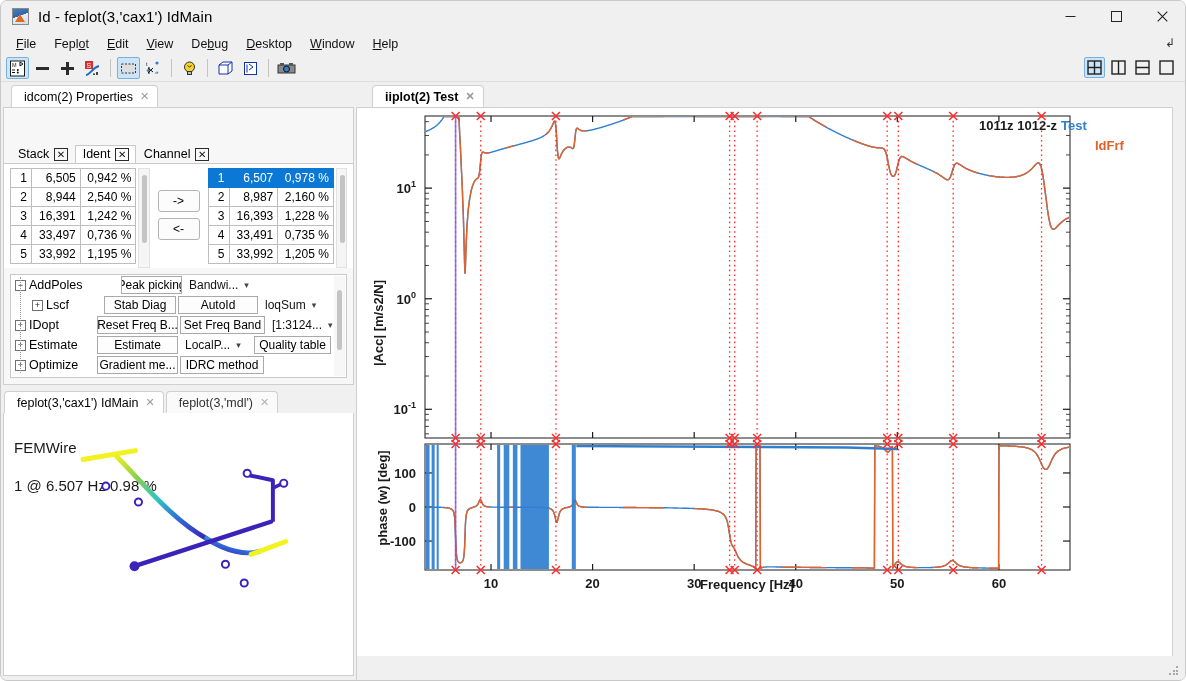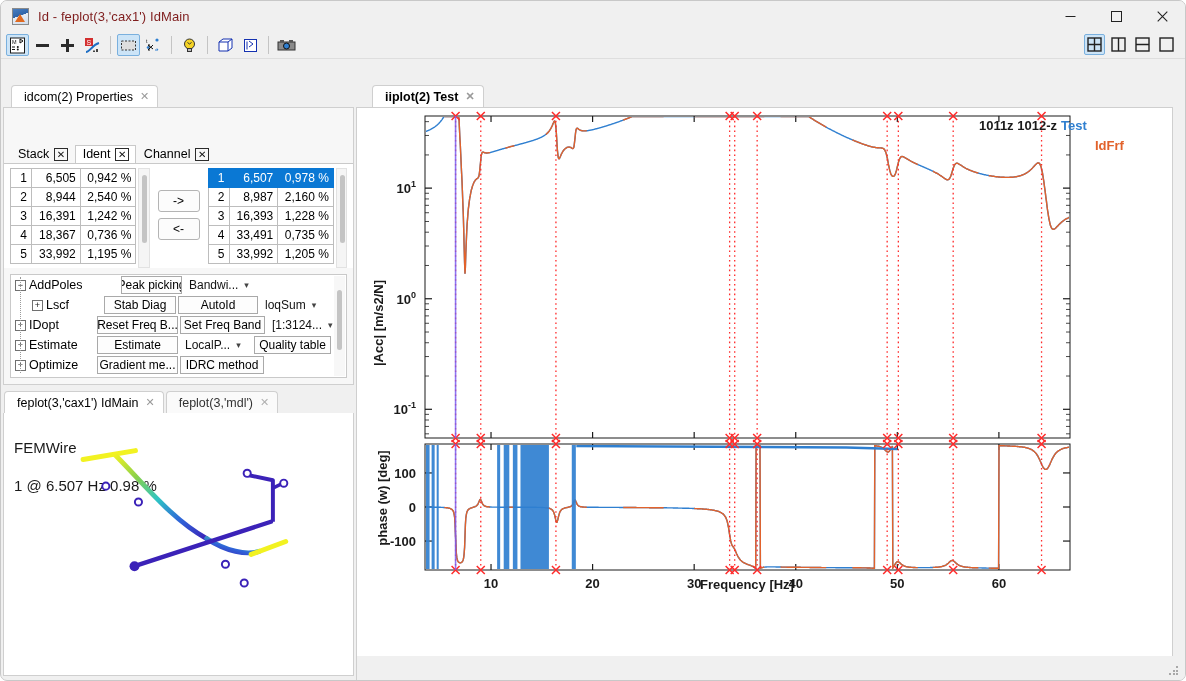--- a/index.html
+++ b/index.html
@@ -36,21 +36,21 @@
     border: 1px solid #8a8a8a;
     background: linear-gradient(160deg,#4a7fc1 0%, #2f64a8 45%, #e8eef5 46%, #cfdced 100%);
     position: relative; box-sizing: border-box;
   }
   .title-icon::after{
     content:""; position:absolute; left:2px; bottom:2px;
     width:0;height:0;border-left:5px solid transparent;border-right:5px solid transparent;
     border-bottom:8px solid #e06a20;
   }
   .title-text {
-    font-size: 13px; color: #7f1d1d;
+    font-size: 15px; color: #000000;
     letter-spacing: 0.1px;
   }
   .win-btns {
     position: absolute; right: 0; top: 0; height: 31px;
     display: flex;
   }
   .win-btn {
     width: 46px; height: 31px;
     display: flex; align-items: center; justify-content: center;
     color: #222;
@@ -381,20 +381,31 @@
           </svg>
       </div>
       <div class="win-btn">
         <svg width="11" height="11" viewBox="0 0 11 11">
             <path d="M0.7 0.7 L10.3 10.3 M10.3 0.7 L0.7 10.3" stroke="#222" stroke-width="1.1" fill="none"></path>
           </svg>
       </div>
     </div>
   </div>
 
+  <div class="menubar">
+    <div class="menu-item"><u>F</u>ile</div>
+    <div class="menu-item">Fepl<u>o</u>t</div>
+    <div class="menu-item"><u>E</u>dit</div>
+    <div class="menu-item"><u>V</u>iew</div>
+    <div class="menu-item">De<u>b</u>ug</div>
+    <div class="menu-item"><u>D</u>esktop</div>
+    <div class="menu-item"><u>W</u>indow</div>
+    <div class="menu-item"><u>H</u>elp</div>
+    <div class="menu-overflow">↲</div>
+  </div>
 
   <div class="toolbar">
     <div class="tb-btn sel">
       <svg width="17" height="17" viewBox="0 0 17 17">
         <rect x="1.5" y="1" width="14" height="15" fill="#fff" stroke="#1a1a1a"></rect>
         <text x="3" y="7" font-size="5.5" fill="#111" font-family="Liberation Sans, sans-serif">M</text>
         <path d="M3 10 h3 M3 12.5 h3" stroke="#111" stroke-width="1"></path>
         <circle cx="8.8" cy="10" r="1" fill="#111"></circle>
           <circle cx="8.8" cy="12.5" r="1" fill="#111"></circle>
         <path d="M11 2 l3 2 l-3 2 z" fill="#fff" stroke="#111"></path>
@@ -535,21 +546,21 @@
                 <td class="c1">8,944</td>
                 <td class="c2">2,540 %</td>
               </tr>
               <tr>
                 <td class="c0">3</td>
                 <td class="c1">16,391</td>
                 <td class="c2">1,242 %</td>
               </tr>
               <tr>
                 <td class="c0">4</td>
-                <td class="c1">18,367</td>
+                <td class="c1">33,497</td>
                 <td class="c2">0,736 %</td>
               </tr>
               <tr>
                 <td class="c0">5</td>
                 <td class="c1">33,992</td>
                 <td class="c2">1,195 %</td>
               </tr>
             </tbody>
               </table>
           </div>

